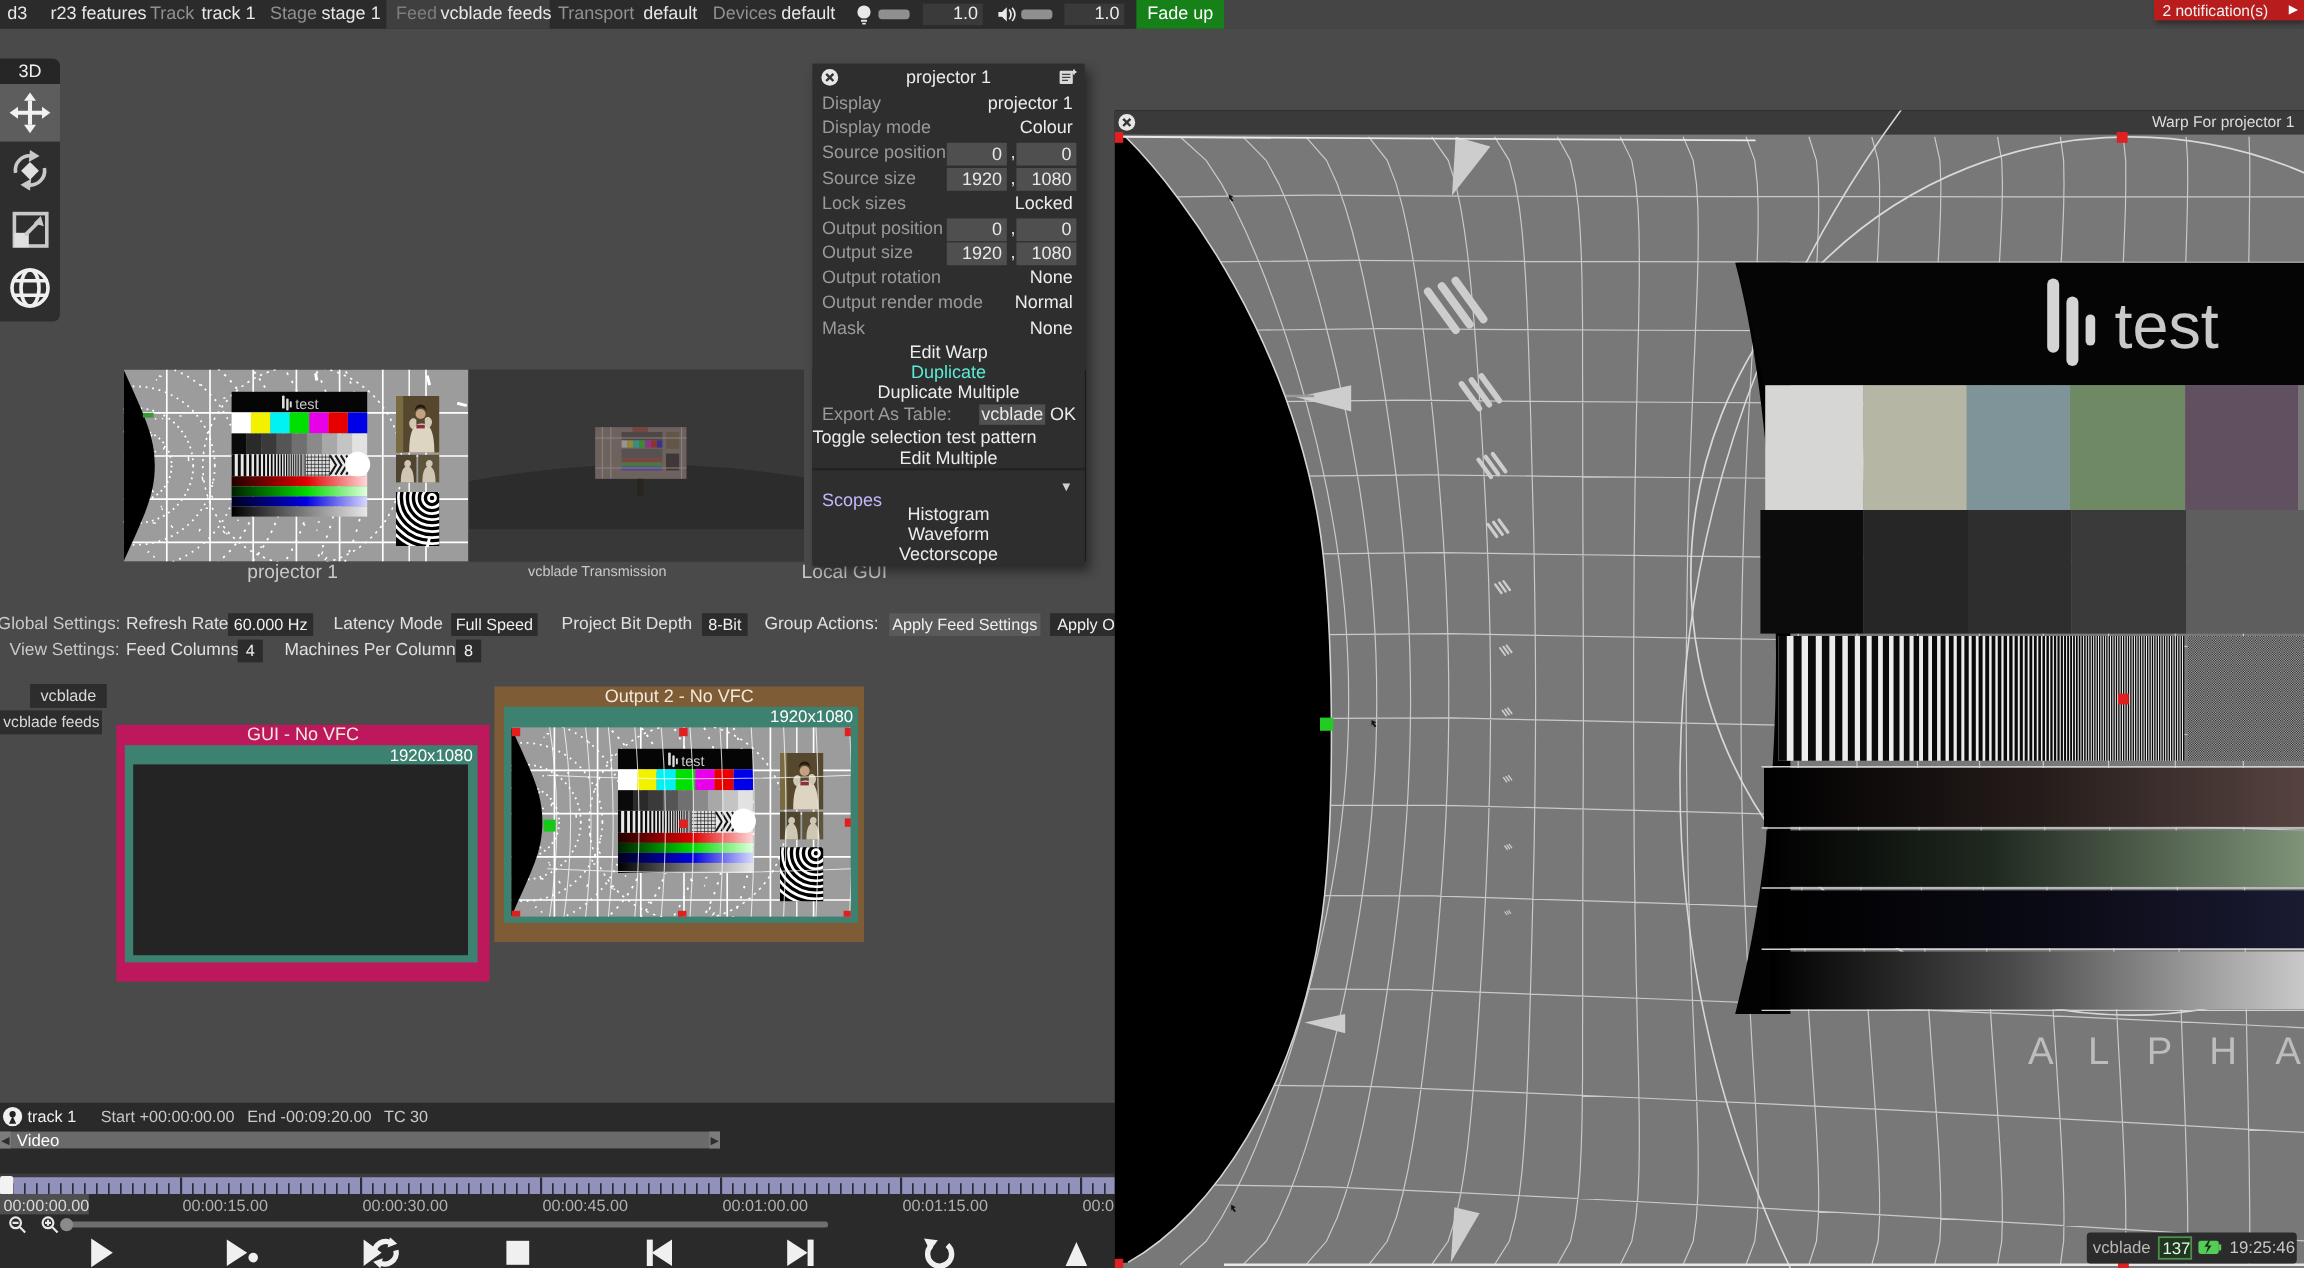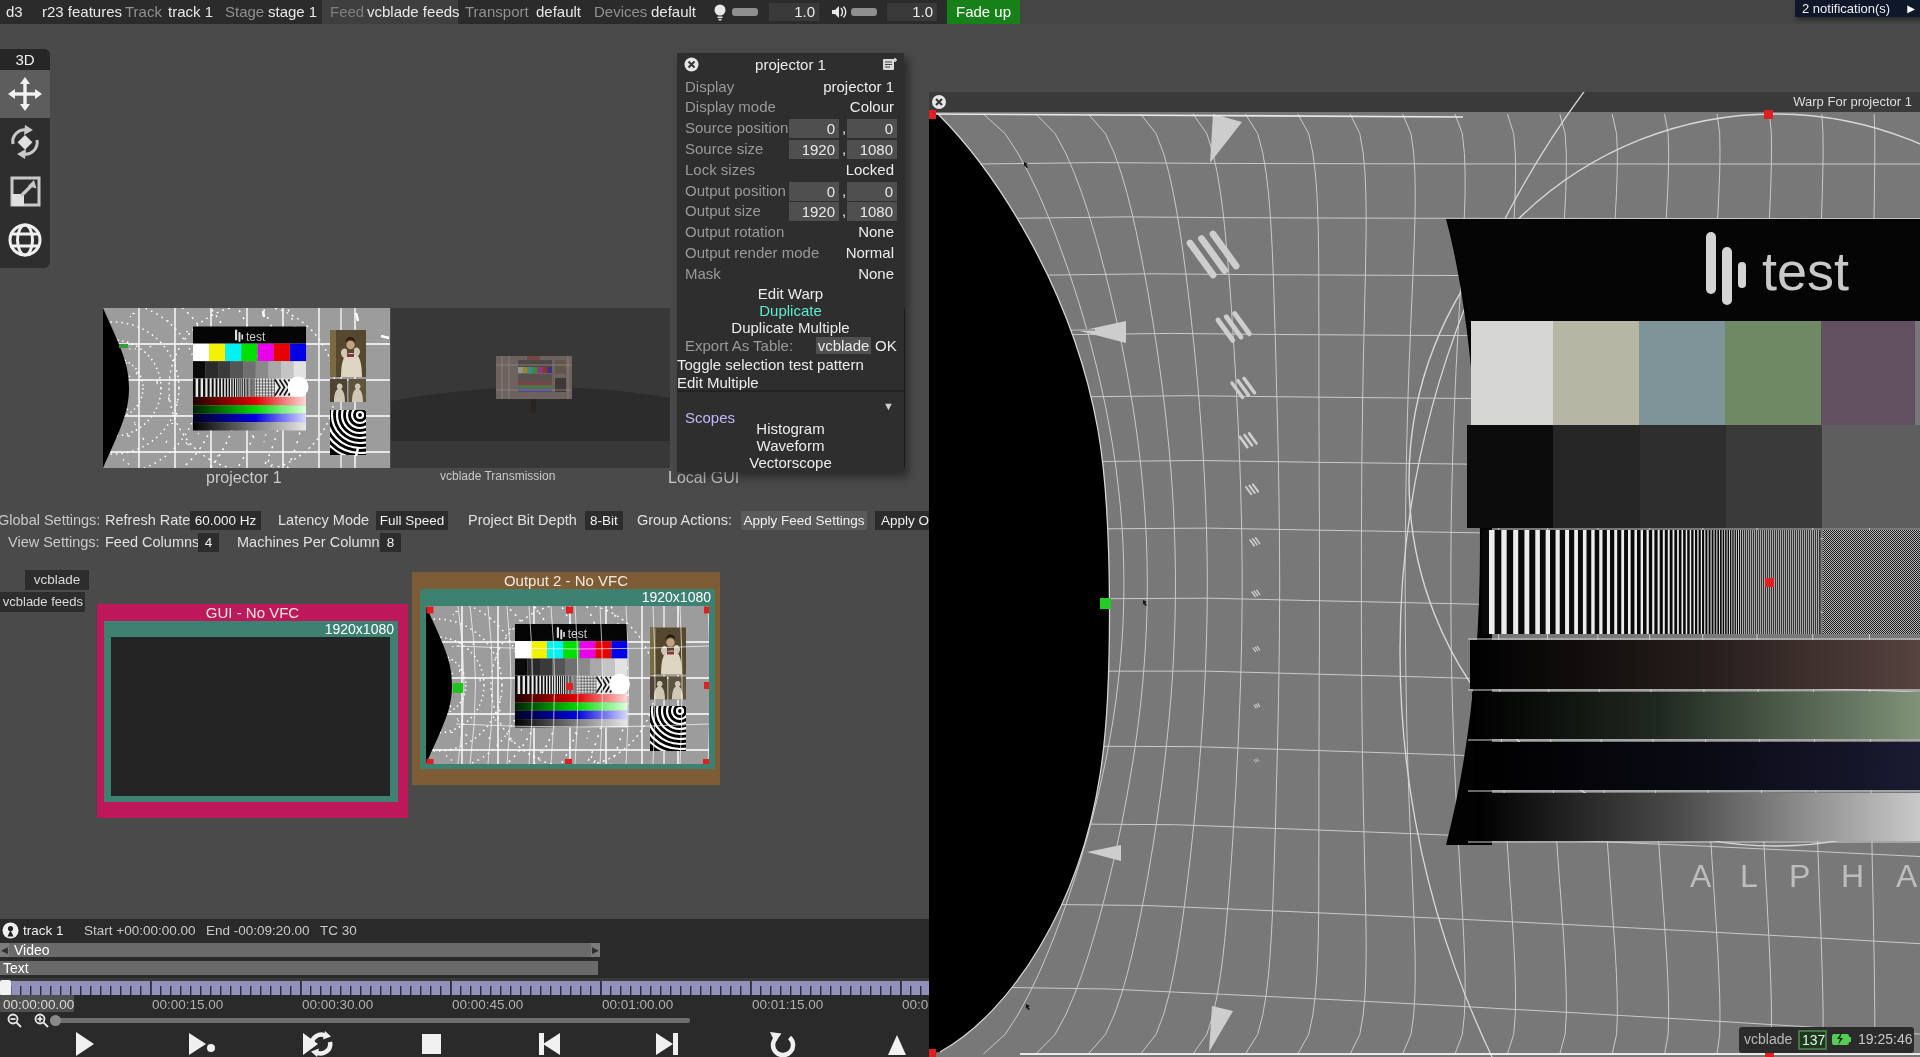--- a/index.html
+++ b/index.html
@@ -29,21 +29,21 @@
     <div class="abs" style="left:732px;top:8px;width:26px;height:8px;background:#8f8f8f;border-radius:3px"></div>
     <div class="abs box" style="left:769px;top:3px;width:50px;height:18px;line-height:18px;background:#3a3a3a;text-align:right;padding-right:4px">1.0</div>
     <svg class="abs" style="left:831px;top:5px" width="16" height="14" viewBox="0 0 16 14">
       <path d="M1,5 h3 l4,-4 v12 l-4,-4 h-3 Z" fill="#e8e8e8"></path>
       <path d="M10,3 q3,4 0,8 M12.5,1.5 q4.5,5.5 0,11" stroke="#e8e8e8" stroke-width="1.4" fill="none"></path>
     </svg>
     <div class="abs" style="left:851px;top:8px;width:26px;height:8px;background:#8f8f8f;border-radius:3px"></div>
     <div class="abs box" style="left:887px;top:3px;width:50px;height:18px;line-height:18px;background:#3a3a3a;text-align:right;padding-right:4px">1.0</div>
     <div class="abs" style="left:947px;top:0;width:73px;height:24px;background:#168019;color:#fff;text-align:center">Fade up</div>
   </div>
-<div class="abs" style="left:1795px;top:0;width:125px;height:17px;background:#0f172a;box-shadow:2px 3px 4px rgba(0,0,0,.4);font-size:13px;line-height:17px"><span style="margin-left:7px;color:#f0f0f0">2 notification(s)</span><span class="abs" style="right:5px;top:0px;color:#fff;font-size:10px">▶</span></div>
+<div class="abs" style="left:1795px;top:0;width:125px;height:17px;background:#b91c1c;box-shadow:2px 3px 4px rgba(0,0,0,.4);font-size:13px;line-height:17px"><span style="margin-left:7px;color:#f0f0f0">2 notification(s)</span><span class="abs" style="right:5px;top:0px;color:#fff;font-size:10px">▶</span></div>
 <div class="abs" style="left:0;top:49px;width:50px;height:219px;background:#2e2e2e;border-radius:0 6px 6px 0">
     <div class="abs" style="left:0;top:0;width:50px;height:21px;background:#262626;border-radius:0 6px 0 0;text-align:center;font-size:15px;line-height:21px;color:#f0f0f0">3D</div>
     <div class="abs" style="left:0;top:21px;width:50px;height:48px;background:#5d5d5d"></div>
     <svg class="abs" style="left:7px;top:27px" width="36" height="36" viewBox="0 0 36 36">
 <g stroke="#f2f2f2" stroke-width="3.4" fill="#f2f2f2">
         <line x1="18" y1="8" x2="18" y2="28"></line>
         <line x1="8" y1="18" x2="28" y2="18"></line>
 <path d="M18,1 l5,7 h-10 Z" stroke="none"></path>
         <path d="M18,35 l5,-7 h-10 Z" stroke="none"></path>
         <path d="M1,18 l7,-5 v10 Z" stroke="none"></path>
@@ -270,21 +270,21 @@
     <span class="abs lbl" style="left:8px;top:170.10000000000002px">Output rotation</span>
     <span class="abs" style="right:10px;top:170.10000000000002px;color:#ececec">None</span>
     <span class="abs lbl" style="left:8px;top:190.90000000000003px">Output render mode</span>
     <span class="abs" style="right:10px;top:190.90000000000003px;color:#ececec">Normal</span>
     <span class="abs lbl" style="left:8px;top:211.70000000000005px">Mask</span>
     <span class="abs" style="right:10px;top:211.70000000000005px;color:#ececec">None</span>
     <div class="abs" style="left:0;top:232px;width:100%;text-align:center;color:#ececec">Edit Warp</div>
     <div class="abs" style="left:0;top:249px;width:100%;text-align:center;color:#5eead4">Duplicate</div>
     <div class="abs" style="left:0;top:266px;width:100%;text-align:center;color:#ececec">Duplicate Multiple</div>
     <div class="abs" style="left:0;top:303px;width:100%;color:#ececec">Toggle selection test pattern</div>
-    <div class="abs" style="left:0;top:321px;width:100%;color:#ececec">Edit Multiple</div>
+    <div class="abs" style="left:0;top:321px;width:100%;text-align:center;color:#ececec">Edit Multiple</div>
     <span class="abs lbl" style="left:8px;top:284px">Export As Table:</span>
     <div class="abs" style="left:139px;top:284px;width:55px;background:#505050;text-align:center">vcblade</div>
     <span class="abs" style="left:198px;top:284px;color:#ececec">OK</span>
     <div class="abs" style="left:0;top:337px;width:100%;height:2px;background:#222"></div>
     <span class="abs" style="left:8px;top:356px;color:#c4b5fd">Scopes</span>
     <span class="abs" style="right:10px;top:347px;color:#d0d0d0;font-size:11px">▼</span>
     <div class="abs" style="left:0;top:367px;width:100%;text-align:center;color:#ececec">Histogram</div>
     <div class="abs" style="left:0;top:384px;width:100%;text-align:center;color:#ececec">Waveform</div>
     <div class="abs" style="left:0;top:401px;width:100%;text-align:center;color:#ececec">Vectorscope</div>
   </div>
@@ -441,23 +441,20 @@
       <path d="M8.5,8 L5.5,14.5 h6 Z" fill="#222"></path>
     </svg>
     <span class="abs" style="left:23px;top:4px;font-size:13.5px;color:#f0f0f0;white-space:nowrap">track 1</span>
     <span class="abs" style="left:84px;top:4px;font-size:13.5px;color:#c9c9c9;white-space:nowrap">Start +00:00:00.00</span>
     <span class="abs" style="left:206px;top:4px;font-size:13.5px;color:#c9c9c9;white-space:nowrap">End -00:09:20.00</span>
     <span class="abs" style="left:320px;top:4px;font-size:13.5px;color:#c9c9c9;white-space:nowrap">TC 30</span>
     <div class="abs" style="left:0;top:24px;width:600px;height:14px;background:#6a6a6a">
 <div class="abs" style="left:0;top:0;width:9px;height:14px;background:#7c7c7c;color:#2e2e2e;font-size:9px;line-height:14px;text-align:center">◀</div>
 <span class="abs" style="left:14px;top:-1px;font-size:14px;color:#fff">Video</span>
 <div class="abs" style="right:0;top:0;width:9px;height:14px;background:#7c7c7c;color:#2e2e2e;font-size:9px;line-height:14px;text-align:center">▶</div>
-    </div>
-    <div class="abs" style="left:0;top:42px;width:598px;height:14px;background:#6a6a6a">
-<span class="abs" style="left:3px;top:-1px;font-size:14px;color:#fff">Text</span>
     </div>
     <div class="abs" style="left:0;top:59px;width:929px;height:3px;background:#3a3a3a"></div>
     <div class="abs" style="left:0;top:62px;width:929px;height:14px;background:#9191bb"><svg width="929" height="14">
         <rect x="0.0" y="0" width="1.8" height="14" fill="#2c2c3a"></rect>
         <rect x="10.0" y="5" width="1.4" height="9" fill="#2c2c3a"></rect>
         <rect x="20.0" y="5" width="1.4" height="9" fill="#2c2c3a"></rect>
         <rect x="30.0" y="5" width="1.4" height="9" fill="#2c2c3a"></rect>
         <rect x="40.0" y="5" width="1.4" height="9" fill="#2c2c3a"></rect>
         <rect x="50.0" y="5" width="1.4" height="9" fill="#2c2c3a"></rect>
         <rect x="60.0" y="5" width="1.4" height="9" fill="#2c2c3a"></rect>

